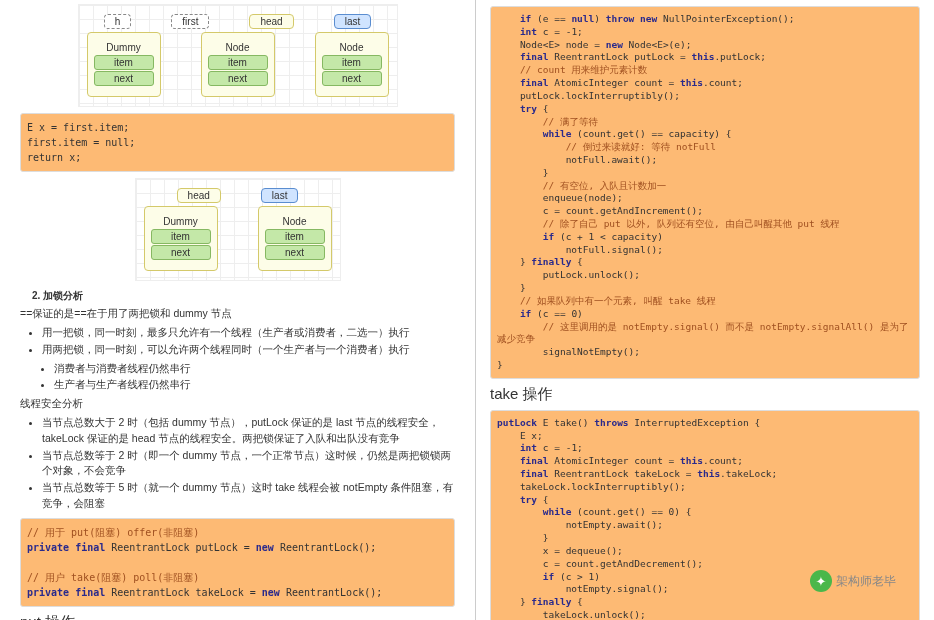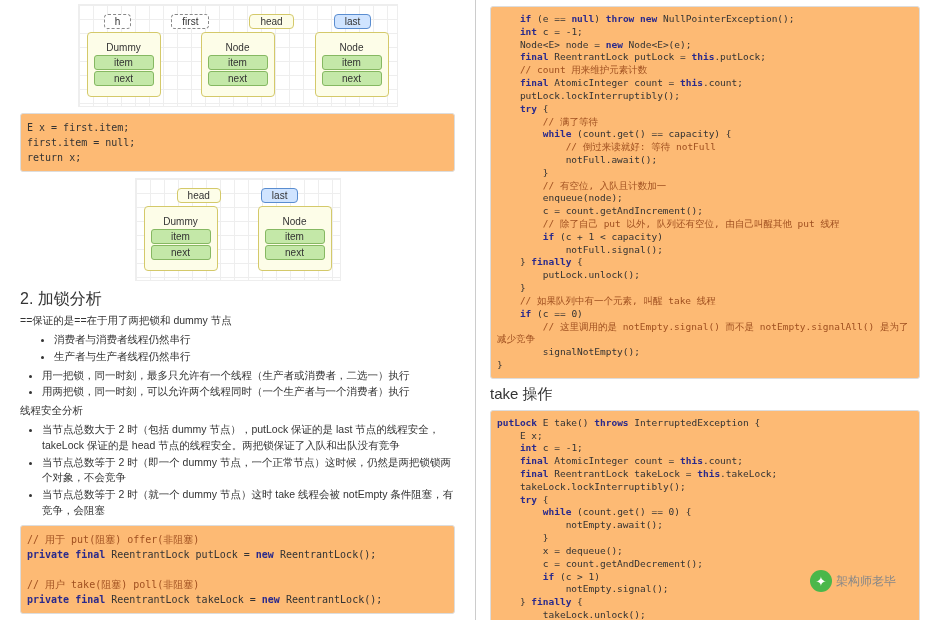--- a/index.html
+++ b/index.html
@@ -12,21 +12,21 @@
 .row{display:flex;justify-content:center;gap:40px;margin:3px 0}
 .ptr{background:#fff;border:1px dashed #888;border-radius:4px;padding:1px 10px;font-size:10px}
 .ptr.solid{border-style:solid;background:#fdfde8;border-color:#d4c96a}
 .ptr.last{background:#d0e4ff;border-color:#5a8dd0;border-style:solid}
 .nodebox{background:#fdfde8;border:1px solid #d4c96a;border-radius:4px;padding:9px 6px;width:60px}
 .nodebox .title{font-size:10px;text-align:center;margin-bottom:2px}
 .nodebox .cell{background:#c4e8a8;border:1px solid #86b862;border-radius:3px;font-size:10px;padding:1px 0;margin:1px 0}
 pre.code{background:#fdba74;border:1px solid #ddd;border-radius:3px;padding:6px;font-family:Consolas,Menlo,monospace;font-size:10px;line-height:1.5;white-space:pre-wrap;word-wrap:break-word;margin:6px 0;color:#333}
 .kw{font-weight:bold;color:#2a2a8c}
 .cmt{color:#a05020}
-.h2{font-size:16px;font-weight:normal;margin:8px 0 4px}
+.h2{font-size:10px;font-weight:bold;margin:8px 12px 4px}
 ul{margin:3px 0;padding-left:22px}
 li{margin:1px 0;line-height:1.5;font-size:10.5px}
 .txt{font-size:10.5px;margin:4px 0}
 .label{font-size:15px;margin:6px 0 4px}
 .watermark{position:absolute;right:38px;bottom:28px;font-size:12px;color:#888;display:flex;align-items:center;gap:4px}
 .watermark .ico{width:22px;height:22px;border-radius:50%;background:#4ab74a;display:inline-flex;align-items:center;justify-content:center;color:#fff;font-size:13px}
 .col-r pre.code{font-size:9.5px;line-height:1.35}
 </style>
 </head>
 <body>
@@ -82,33 +82,33 @@
               <div class="title">Node</div>
               <div class="cell">item</div>
               <div class="cell">next</div>
             </div>
           </div>
       </div>
     </div>
 
     <div class="h2">2. 加锁分析</div>
     <div class="txt">==保证的是==在于用了两把锁和 dummy 节点</div>
+    <ul id="b1">
+        <li>用一把锁，同一时刻，最多只允许有一个线程（生产者或消费者，二选一）执行</li>
+        <li>用两把锁，同一时刻，可以允许两个线程同时（一个生产者与一个消费者）执行</li>
+      </ul>
     <ul style="margin-left:12px" id="sb">
         <li>消费者与消费者线程仍然串行</li>
         <li>生产者与生产者线程仍然串行</li>
-      </ul>
-    <ul id="b1">
-        <li>用一把锁，同一时刻，最多只允许有一个线程（生产者或消费者，二选一）执行</li>
-        <li>用两把锁，同一时刻，可以允许两个线程同时（一个生产者与一个消费者）执行</li>
       </ul>
     <div class="txt">线程安全分析</div>
     <ul id="b2">
         <li>当节点总数大于 2 时（包括 dummy 节点），putLock 保证的是 last 节点的线程安全，takeLock 保证的是 head 节点的线程安全。两把锁保证了入队和出队没有竞争</li>
         <li>当节点总数等于 2 时（即一个 dummy 节点，一个正常节点）这时候，仍然是两把锁锁两个对象，不会竞争</li>
-        <li>当节点总数等于 2 时（就一个 dummy 节点）这时 take 线程会被 notEmpty 条件阻塞，有竞争，会阻塞</li>
+        <li>当节点总数等于 5 时（就一个 dummy 节点）这时 take 线程会被 notEmpty 条件阻塞，有竞争，会阻塞</li>
       </ul>
 
     <pre class="code" id="code2"><span class="cmt">// 用于 put(阻塞) offer(非阻塞)</span>
 <span class="kw">private final</span> ReentrantLock putLock = <span class="kw">new</span> ReentrantLock();
 
 <span class="cmt">// 用户 take(阻塞) poll(非阻塞)</span>
 <span class="kw">private final</span> ReentrantLock takeLock = <span class="kw">new</span> ReentrantLock();</pre>
 
     <div class="label">put 操作</div>
     <pre class="code"> put(E e)  InterruptedException {</pre>

